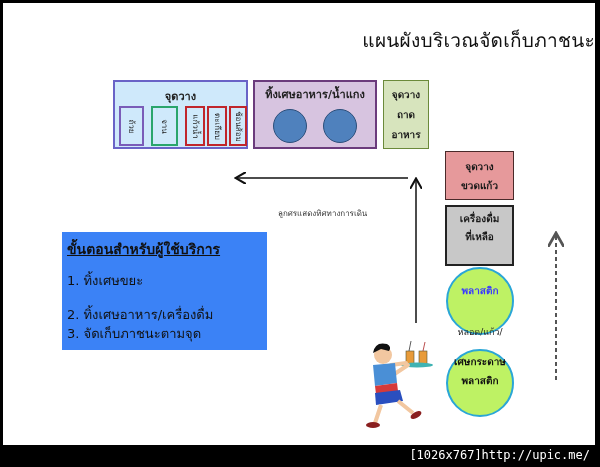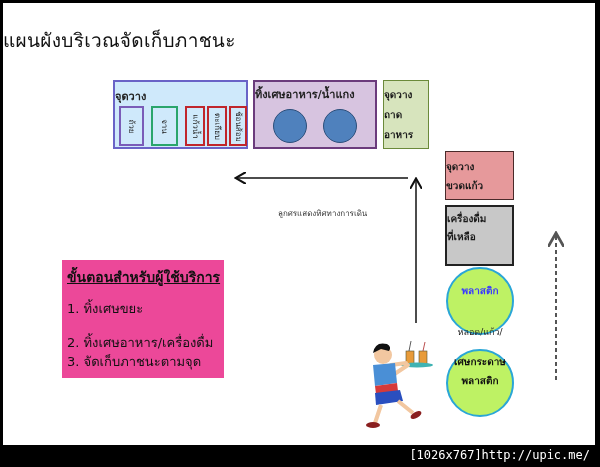--- a/index.html
+++ b/index.html
@@ -4,24 +4,24 @@
   <style>
     * { box-sizing: border-box; margin: 0; padding: 0; }
     html, body { width: 600px; height: 467px; background: #000; overflow: hidden; }
     body { position: relative; font-family: "DejaVu Sans", sans-serif; }
     .slide {
       position: absolute; left: 3px; top: 3px; width: 592px; height: 442px;
       background: #ffffff; overflow: hidden;
     }
     .abs { position: absolute; }
     .title {
-      left: 0; width: 592px; top: 22px; text-align: left;
+      left: 0; width: 592px; top: 22px; text-align: right;
       font-size: 19px; color: #111; letter-spacing: 0.3px;
     }
-    .box { position: absolute; color: #1a1a1a; }
+    .box { position: absolute; text-align: center; color: #1a1a1a; }
     .dish-zone {
       left: 110px; top: 77px; width: 135px; height: 69px;
       background: #cfe9fb; border: 2px solid #6a63c7;
     }
     .dish-zone .zlabel { position: absolute; left: 0; right: 0; top: 5px; font-size: 11px; font-weight: bold; color: #222; }
     .slot {
       position: absolute; top: 24px; height: 40px; background: #cfe9fb;
       border: 2px solid #7a5cb8; display: flex; align-items: center; justify-content: center;
     }
     .slot span { display: inline-block; transform: rotate(90deg); white-space: nowrap; font-size: 8px; color: #222; }
@@ -54,21 +54,21 @@
     .circle {
       position: absolute; width: 68px; height: 68px; border-radius: 50%;
       border: 2px solid #2aa6d6; background: #bef264; text-align: center;
     }
     .circle-plastic { left: 443px; top: 264px; }
     .circle-paper { left: 443px; top: 346px; }
     .circle-plastic .l1 { margin-top: 13px; font-size: 10px; font-weight: bold; color: #3a3aff; line-height: 18px; }
     .circle-plastic .l2 { font-size: 9px; color: #222; line-height: 17px; margin-top: 24px; }
     .circle-paper .l1 { margin-top: 1px; font-size: 10px; font-weight: bold; color: #111; line-height: 19px; }
     .steps {
-      left: 59px; top: 229px; width: 162px; height: 118px; background: #ec4899; margin-top: 28px;
+      left: 59px; top: 229px; width: 205px; height: 118px; background: #3b82f6;
     }
     .steps .head { position: absolute; left: 5px; top: 6px; font-size: 14px; font-weight: bold; text-decoration: underline; color: #111; }
     .steps .item { position: absolute; left: 5px; font-size: 13px; color: #111; }
     .arrow-caption { left: 275px; top: 188px; font-size: 8px; color: #333; margin-top: 16px; }
     .watermark-bar {
       position: absolute; left: 0; top: 445px; width: 600px; height: 22px; background: #000;
     }
     .watermark {
       position: absolute; right: 10px; top: 3px; color: #fff;
       font-family: "DejaVu Sans Mono", monospace; font-size: 12px; margin-left: 12px;

